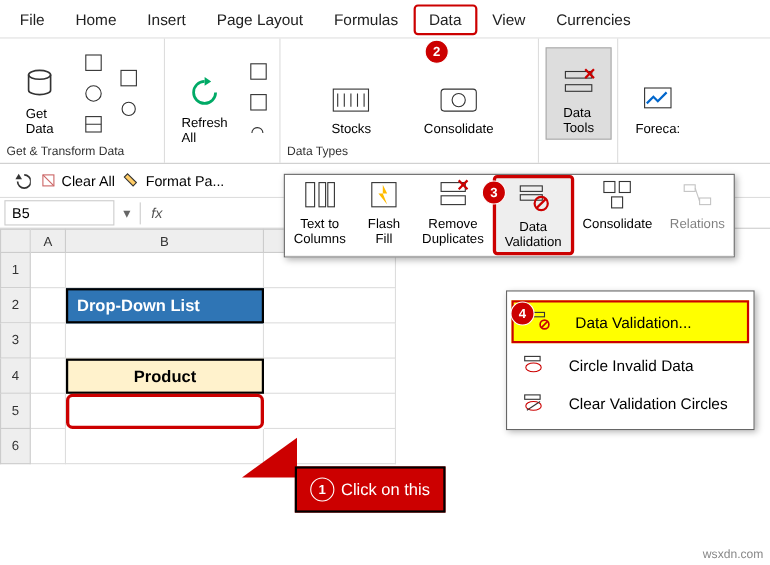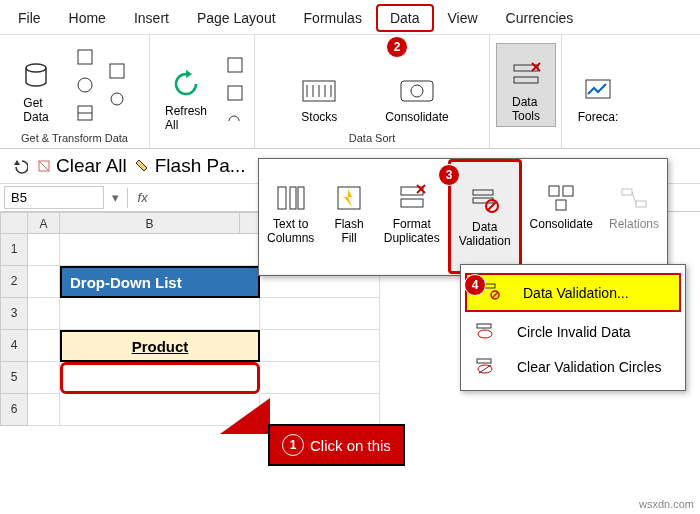--- a/index.html
+++ b/index.html
@@ -7,65 +7,65 @@
 
 
 .menubar { display: flex; gap: 0; padding: 4px 4px 2px; border-bottom: 1px solid #e0e0e0; }
 .menubar .tab { padding: 6px 14px; font-size: 14px; color: #222; cursor: pointer; }
 .menubar .tab.active { border: 2px solid #c00; border-radius: 4px; padding: 4px 12px; }
 
 
 .ribbon { display: flex; border-bottom: 1px solid #ccc; height: 114px; }
 .group { display: flex; flex-direction: column; border-right: 1px solid #ddd; padding: 4px 6px 2px; }
 .group-body { display: flex; flex: 1; align-items: center; gap: 6px; }
-.group-label { font-size: 11px; color: #333; text-align: center; padding: 2px 0; white-space: nowrap; }
+.group-label { font-size: 11px; color: #333; padding: 2px 0; white-space: nowrap; }
 
 .big-btn { display: flex; flex-direction: column; align-items: center; justify-content: flex-end; padding: 2px 6px; min-width: 60px; height: 84px; cursor: pointer; }
 .big-btn .ic { width: 36px; height: 36px; display:flex; align-items:center; justify-content:center; }
 .big-btn .lbl { font-size: 12px; text-align: left; line-height: 1.2; margin-top: 2px; }
 .big-btn.selected { background: #ddd; border: 1px solid #aaa; }
 
 .mini-col { display: flex; flex-direction: column; gap: 2px; }
 .mini { width: 26px; height: 26px; display:flex; align-items:center; justify-content:center; cursor:pointer; }
 
 
 .quickbar { display: flex; gap: 8px; padding: 6px 10px; border-bottom: 1px solid #ddd; align-items:center; }
-.quickbar .qbtn { display:flex; align-items:center; gap:4px; font-size:19px; cursor:pointer; }
+.quickbar .qbtn { display:flex; align-items:center; gap:4px; font-size:13px; cursor:pointer; }
 
 
 .fbar { display: flex; border-bottom: 1px solid #ccc; align-items: center; }
 .namebox { width: 100px; border: 1px solid #ccc; padding: 3px 6px; font-size: 13px; margin: 2px 4px; }
 .fx { padding: 0 6px; font-style: italic; color: #555; }
 
 
 .sheet { position: relative; }
 .colhdr { display: flex; }
 .colhdr .corner { width: 28px; height: 22px; background: #eee; border: 1px solid #ccc; }
 .colhdr .ch { height: 22px; background: #eee; border: 1px solid #ccc; border-left: none; text-align: center; font-size: 12px; line-height: 22px; color:#333; }
 .chA { width: 32px; } .chB { width: 180px; } .chC { width: 120px; }
 
 .rows { }
 .row { display: flex; }
 .row .rh { width: 28px; background: #eee; border: 1px solid #ccc; border-top: none; text-align: center; font-size: 12px; line-height: 30px; color:#333; }
 .cell { height: 32px; border: 1px solid #ddd; border-top: none; border-left: none; }
-.cA { width: 32px; } .cB { width: 200px; } .cC { width: 120px; }
+.cA { width: 32px; } .cB { width: 180px; } .cC { width: 120px; }
 
 .title-cell { background: #2f75b5; color: #fff; font-weight: bold; border: 2px solid #000; display:flex; align-items:center; padding-left:8px; font-size:15px; }
-.prod-head { background: #fff2cc; border: 2px solid #000; display:flex; align-items:center; justify-content:center; font-weight:bold; font-size:15px;text-decoration:underline; }
+.prod-head { background: #fff2cc; border: 2px solid #000; display:flex; align-items:center; justify-content:center; font-weight:bold; font-size:15px; }
 .input-cell { border: 3px solid #c00; border-radius: 6px; background: #fff; }
 
 
 .num-badge { position:absolute; width:22px; height:22px; background:#c00; color:#fff; border-radius:50%; display:flex; align-items:center; justify-content:center; font-size:12px; font-weight:bold; border:1px solid #fff; z-index: 50; }
 .callout-box { position:absolute; background:#c00; color:#fff; border:2px solid #000; padding:8px 12px; font-size:15px; display:flex; align-items:center; gap:6px; z-index:40; }
 .callout-tri { position:absolute; width:0; height:0; border-right: 50px solid #c00; border-top: 36px solid transparent; z-index:39; }
 
 
 .dd-panel { position:absolute; left:258px; top:158px; width:410px; background:#fff; border:1px solid #666; box-shadow: 2px 2px 6px rgba(0,0,0,0.3); z-index:30; }
 .dd-row { display:flex; border-bottom:1px solid #eee; }
-.dd-big { display:flex; flex-direction:column; align-items:center; padding:22px 8px; width:82px; cursor:pointer; }
+.dd-big { display:flex; flex-direction:column; align-items:center; padding:1px 8px; width:82px; cursor:pointer; }
 .dd-big .ic { width:34px; height:34px; display:flex; align-items:center; justify-content:center; }
 .dd-big .lbl { font-size:12px; text-align:center; line-height:1.2; margin-top:2px; }
 .dd-big.highlight { border:3px solid #c00; border-radius:4px; background:#eee; }
 
 .dd-menu { position:absolute; left:460px; top:264px; width:226px; background:#fff; border:1px solid #666; box-shadow: 2px 2px 6px rgba(0,0,0,0.3); z-index:31; padding:6px 0; }
 .dd-item { display:flex; align-items:center; gap:22px; padding:6px 14px; font-size:14px; cursor:pointer; }
 .dd-item.sel { background:#ffff00; border:2px solid #c00; margin:2px 4px; }
 
 .watermark { position:absolute; right:6px; bottom:4px; font-size:11px; color:#888; font-family: Arial; z-index:60;}
 </style>
@@ -180,21 +180,21 @@
       <div class="big-btn">
         <span class="ic">
             <svg width="36" height="30">
               <rect x="2" y="6" width="32" height="20" rx="3" fill="none" stroke="#333"></rect>
               <circle cx="18" cy="16" r="6" fill="none" stroke="#333"></circle>
             </svg>
           </span>
         <span class="lbl">Consolidate</span>
       </div>
     </div>
-    <div class="group-label">Data Sort</div>
+    <div class="group-label">Data Types</div>
   </div>
 
 
   <div class="group" style="width:72px">
     <div class="group-body">
       <div class="big-btn selected">
         <span class="ic">
             <svg width="32" height="32">
               <rect x="4" y="6" width="24" height="6" fill="none" stroke="#333"></rect>
               <rect x="4" y="18" width="24" height="6" fill="none" stroke="#333"></rect>
@@ -236,21 +236,21 @@
       <svg width="16" height="16">
         <rect x="3" y="3" width="10" height="10" fill="none" stroke="#c66"></rect>
         <line x1="3" y1="3" x2="13" y2="13" stroke="#c66"></line>
       </svg>
       <span>Clear All</span>
     </span>
   <span class="qbtn">
       <svg width="16" height="16">
         <path d="M4 2 l8 8 l-3 3 l-8 -8 z" fill="#fc6" stroke="#333"></path>
       </svg>
-      <span>Flash Pa...</span>
+      <span>Format Pa...</span>
     </span>
 </div>
 
 <div class="fbar">
   <input class="namebox" readonly="" value="B5" style="">
   <span style="color:#666;padding:0 4px">▾</span>
   <span style="border-left:1px solid #ccc;height:20px;margin:0 4px"></span>
   <span class="fx">fx</span>
 </div>
 
@@ -326,21 +326,21 @@
     </div>
     <div class="dd-big">
       <span class="ic">
           <svg width="30" height="30">
             <rect x="4" y="4" width="22" height="8" fill="none" stroke="#333"></rect>
             <rect x="4" y="16" width="22" height="8" fill="none" stroke="#333"></rect>
             <line x1="20" y1="2" x2="28" y2="10" stroke="#c00" stroke-width="2"></line>
             <line x1="28" y1="2" x2="20" y2="10" stroke="#c00" stroke-width="2"></line>
           </svg>
         </span>
-      <span class="lbl" style="white-space:pre">Format
+      <span class="lbl" style="white-space:pre">Remove
 Duplicates</span>
     </div>
     <div class="dd-big highlight">
       <span class="ic">
           <svg width="30" height="30">
             <rect x="3" y="4" width="20" height="5" fill="none" stroke="#333"></rect>
             <rect x="3" y="12" width="20" height="5" fill="none" stroke="#333"></rect>
             <circle cx="22" cy="20" r="6" fill="none" stroke="#c00" stroke-width="2"></circle>
             <line x1="18" y1="24" x2="26" y2="16" stroke="#c00" stroke-width="2"></line>
           </svg>

